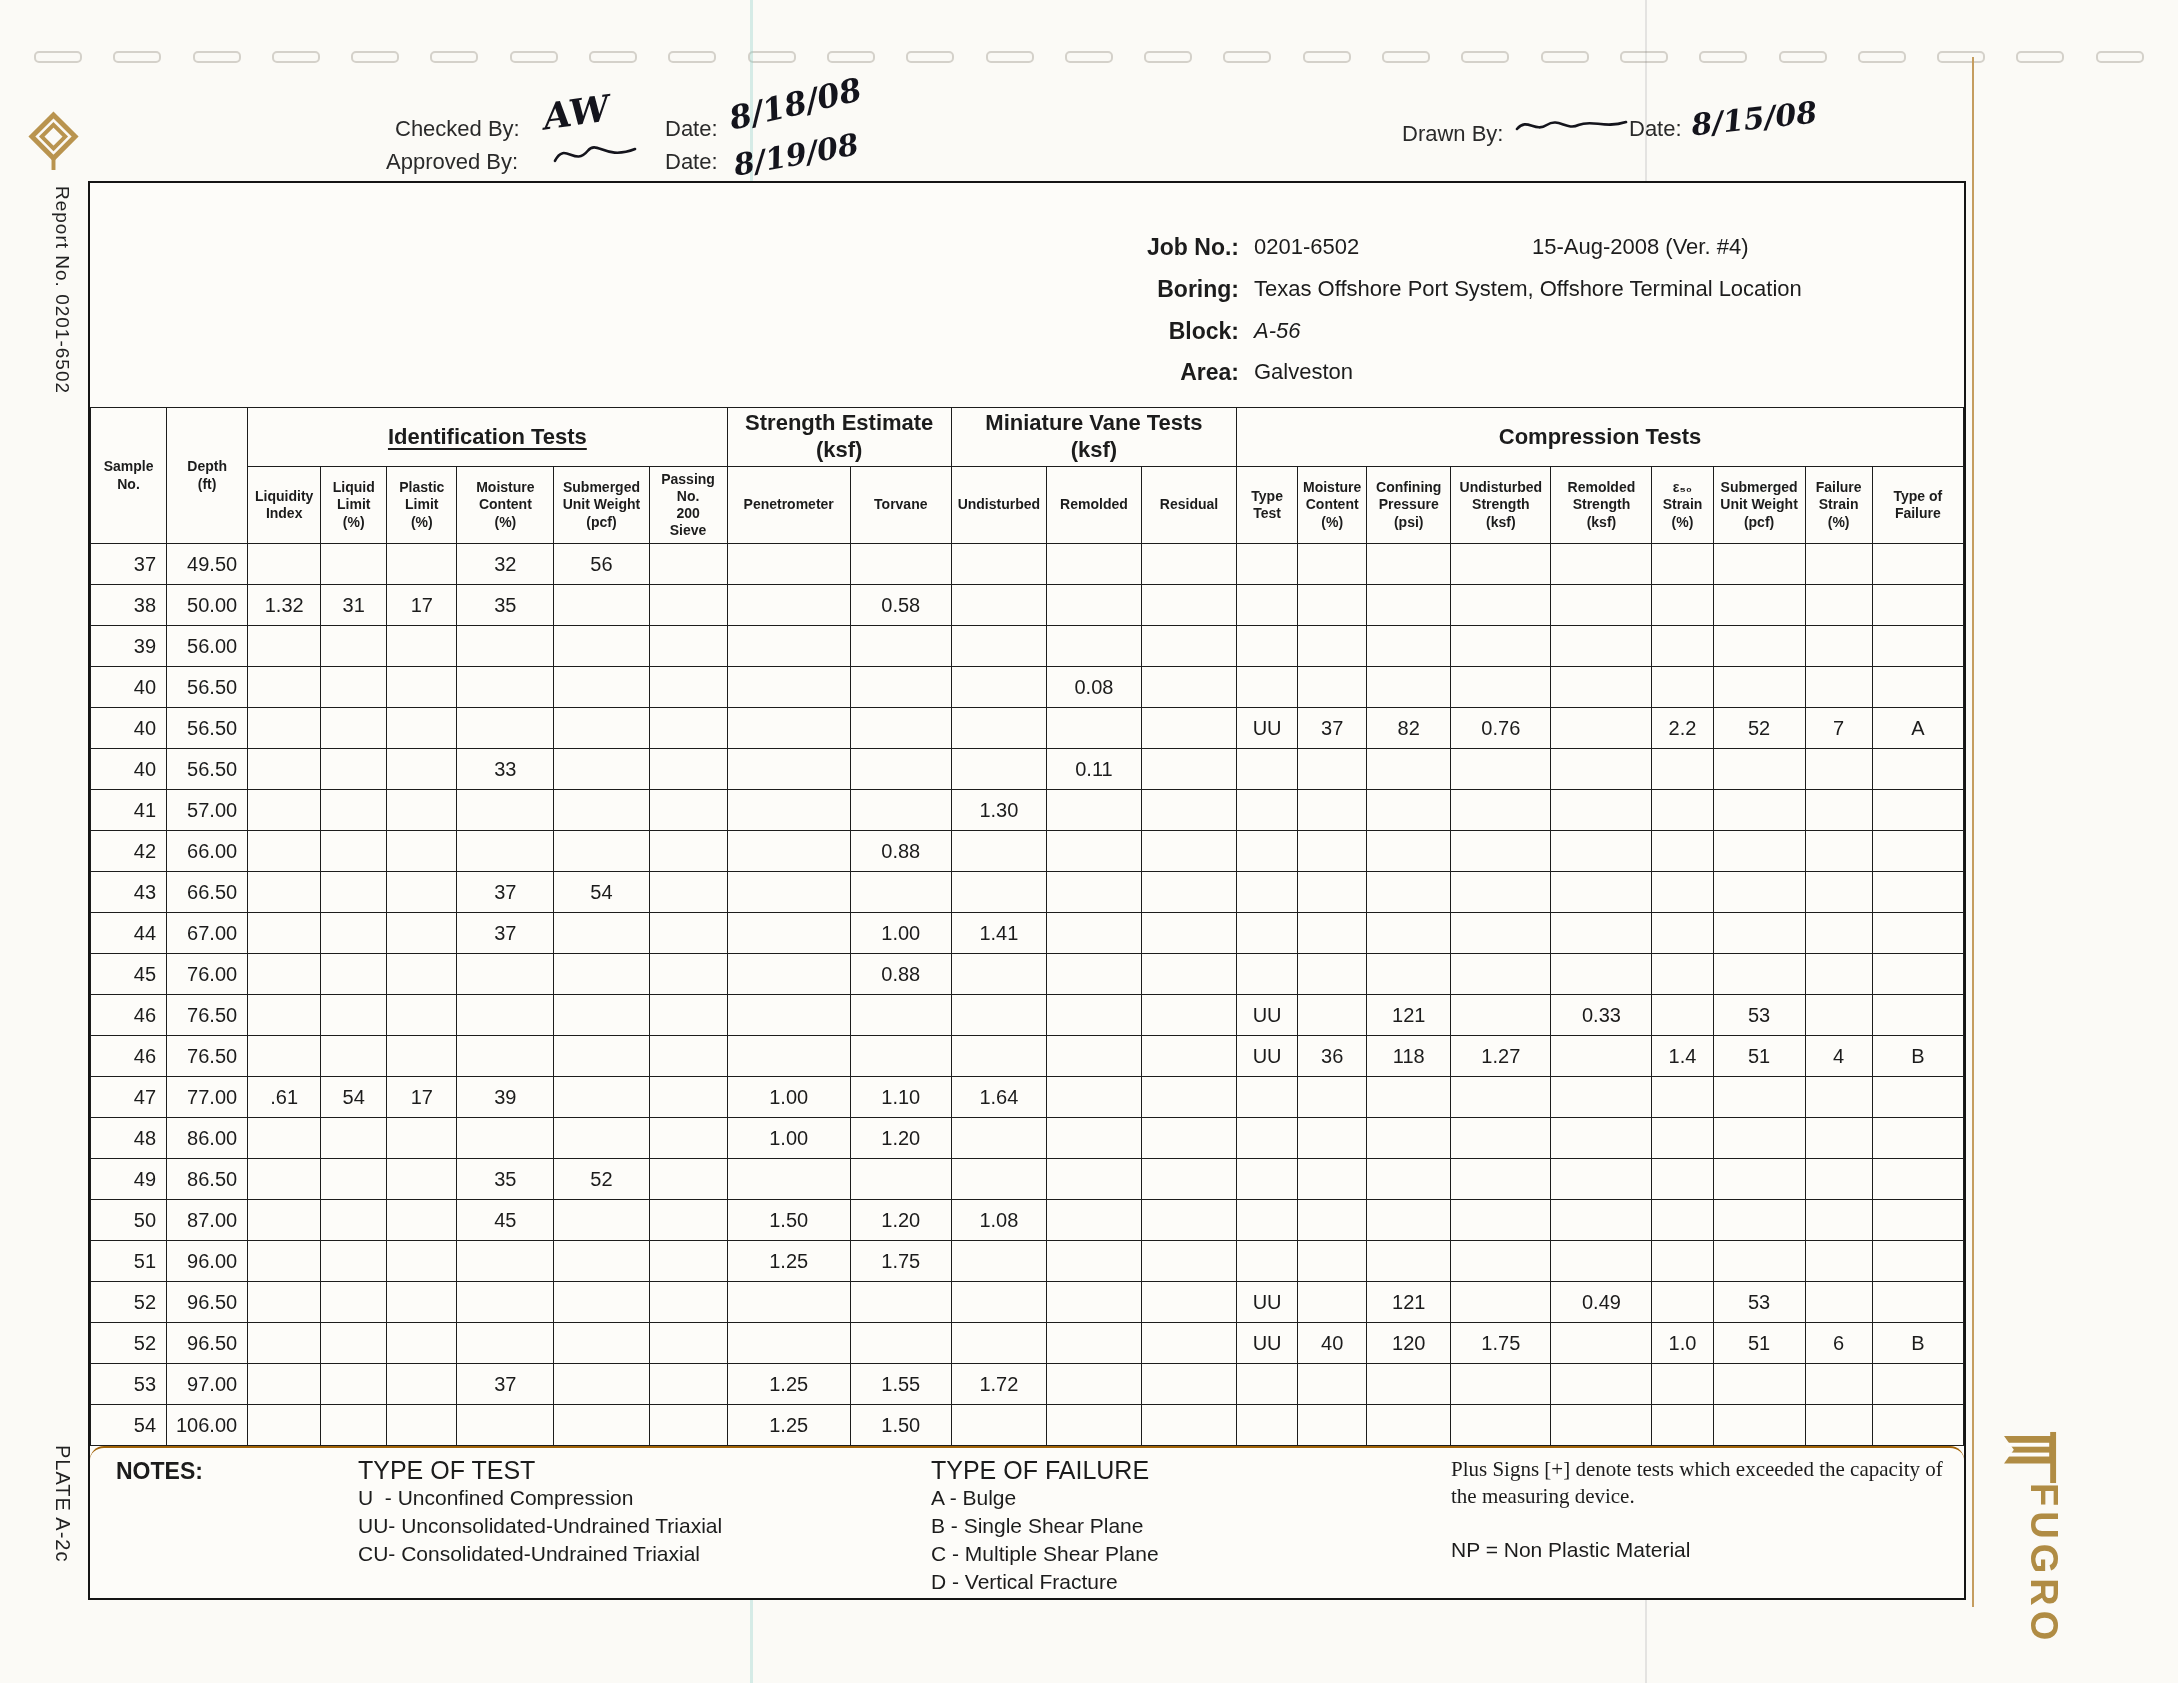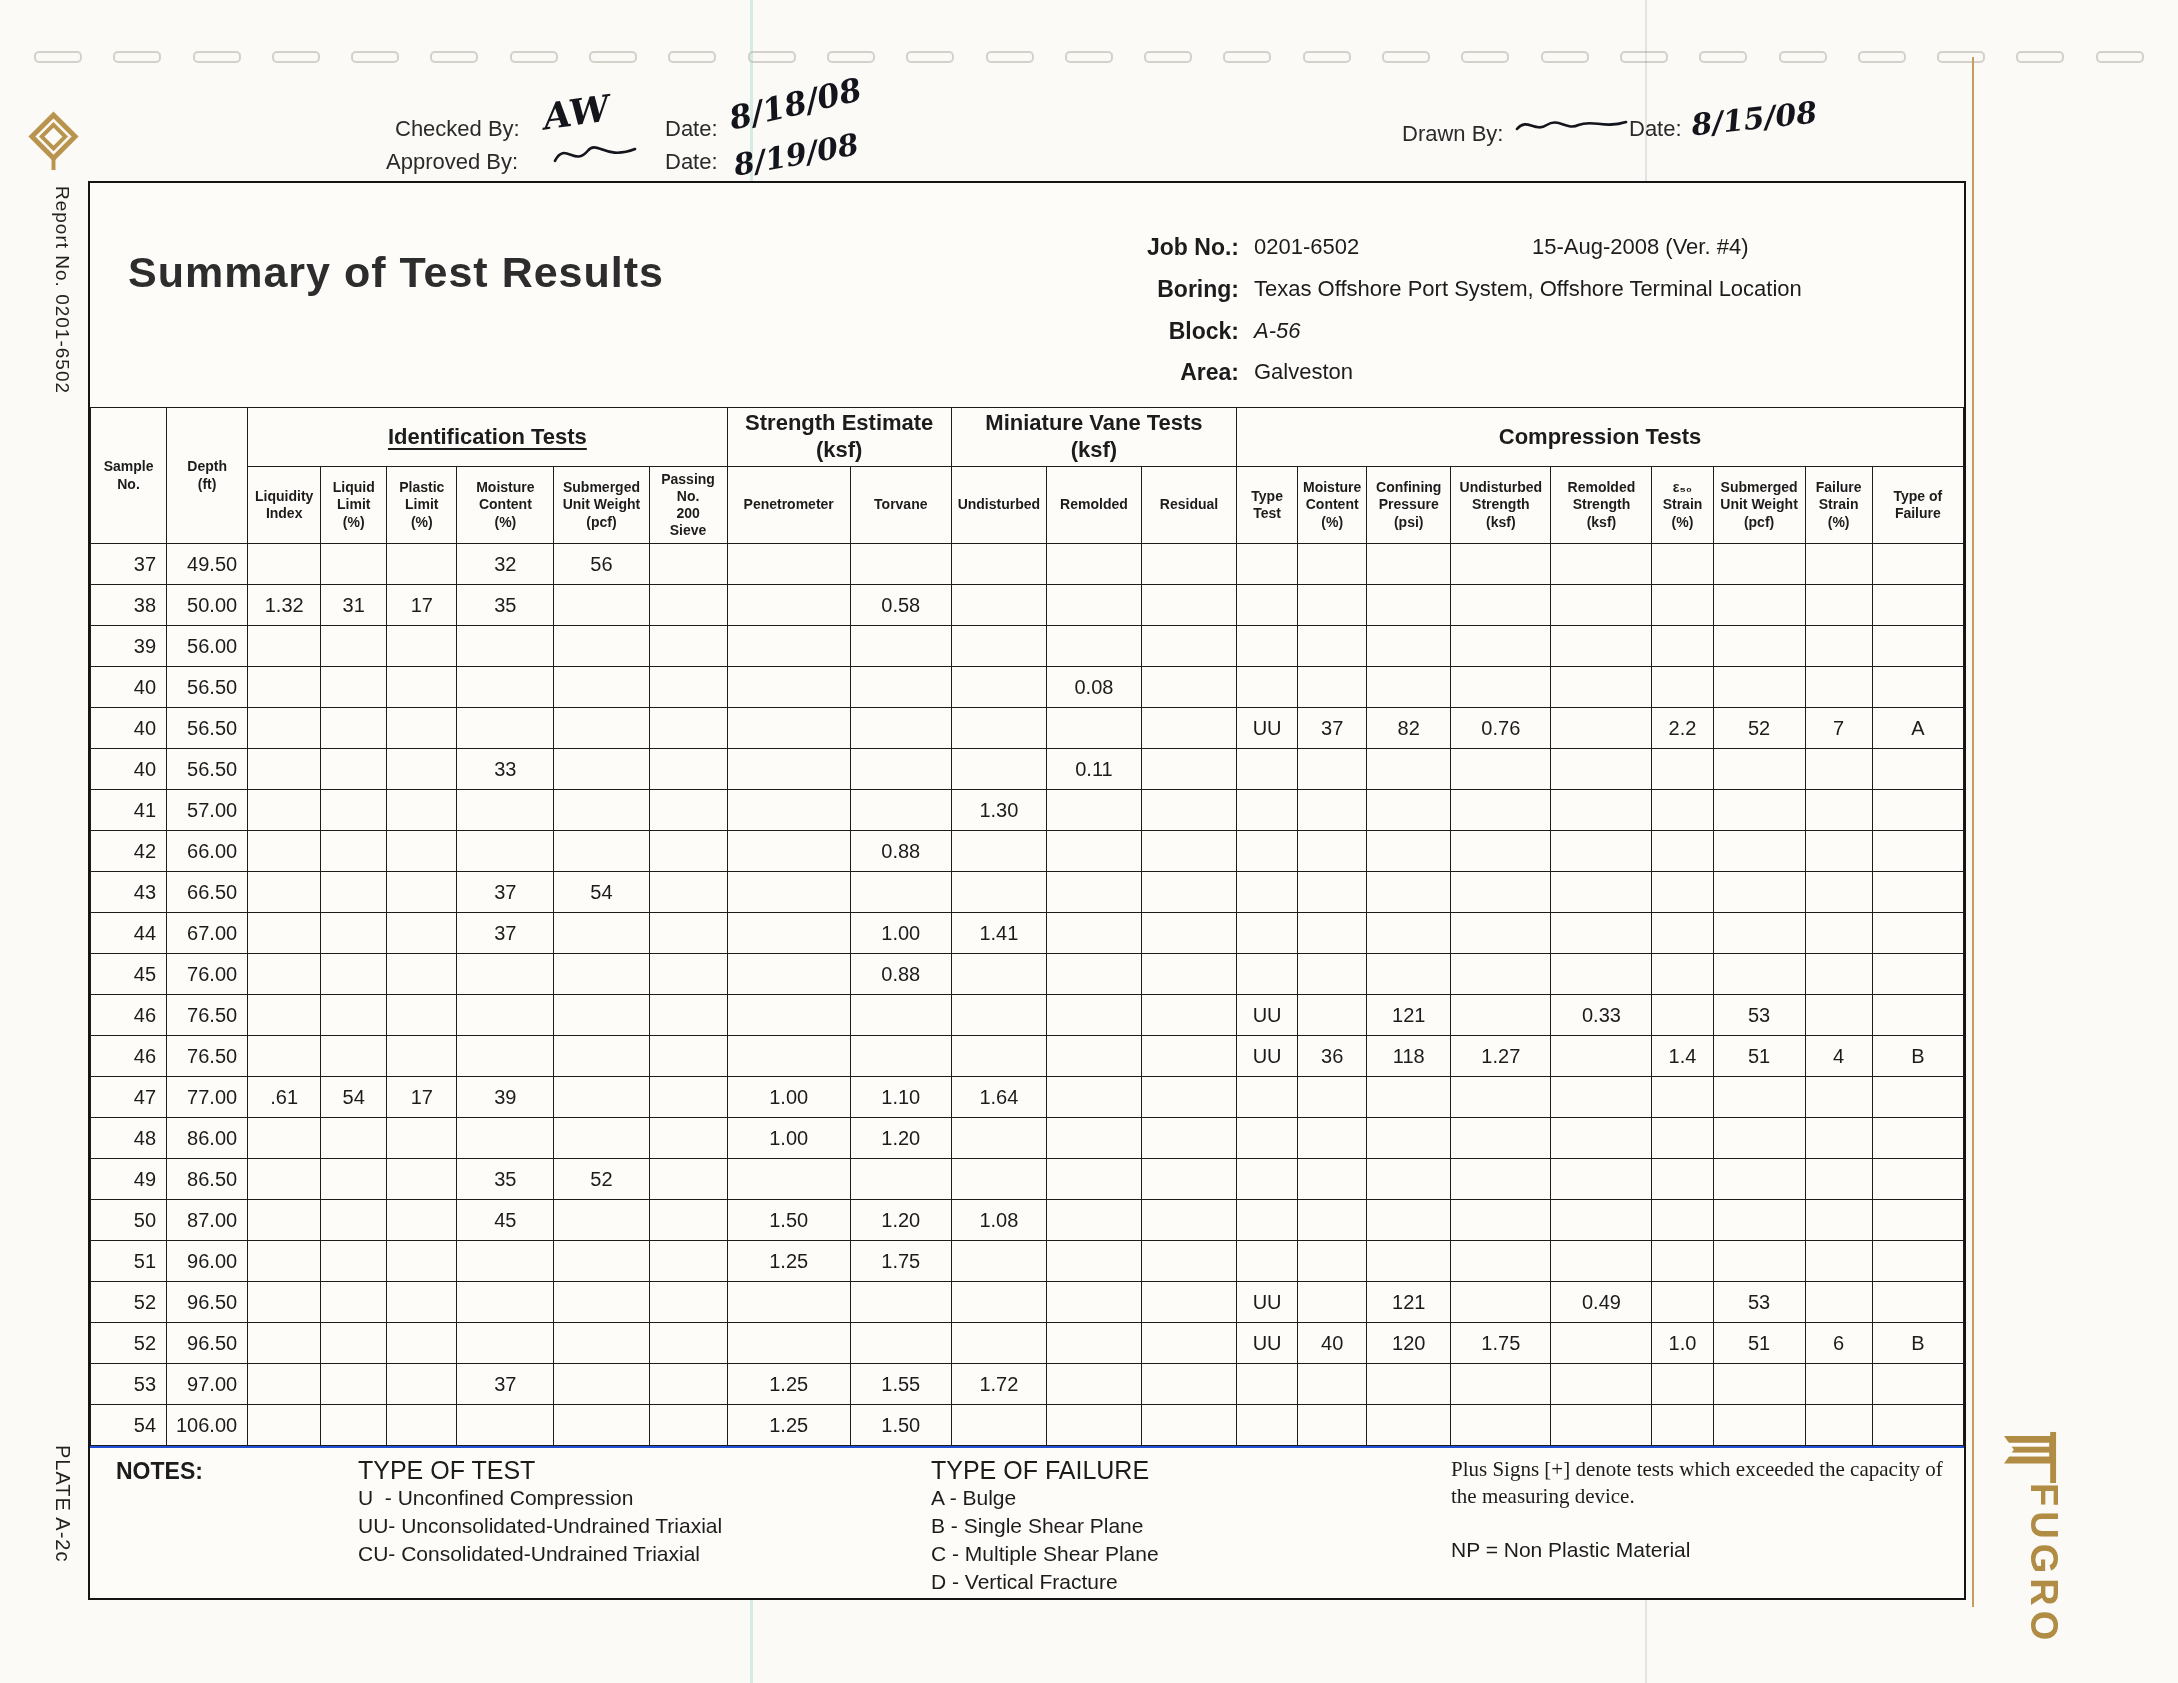--- a/index.html
+++ b/index.html
@@ -79,22 +79,23 @@
   th.u { text-decoration:underline; text-underline-offset:4px; }
   tr.sh-row  { height:77px; }
   tr.sh-row th { font-size:14px; padding:2px 1px; }
   table.results tbody tr { height:41px; }
   table.results td { font-size:20px; vertical-align:middle; }
   .c-right  { text-align:right; padding-right:10px; }
   .c-center { text-align:center; }
 
   
   .notes {
-    position:relative; flex:1 1 auto; border-top:2px solid #1d4ed8;
+    position:relative; flex:1 1 auto; border-top:2px solid #a16207;
     font-size:20px;
+    border-radius:14px;
   }
   .notes-heading { position:absolute; left:26px; top:10px; font-size:23px; font-weight:bold; }
   .note-col { position:absolute; top:8px; line-height:28px; }
   .col-test    { left:268px; }
   .col-failure { left:841px; }
   .col-plus    { left:1361px; width:505px; }
   .note-title { font-weight:normal; font-size:25px; }
   .note-item  { white-space:pre; font-size:21px; }
   .plus-note  { font-size:21px; line-height:27px;font-family:Liberation Serif, serif; }
   .np-note    { font-size:21px; margin-top:26px; }
@@ -169,21 +170,20 @@
 <span class="s-label" style="left:1402px; top:121px;text-align:center;">Drawn By:</span>
 <svg class="sig-svg" style="left:1513px; top:113px;" width="117" height="26" viewBox="0 0 118 26">
   <path d="M4 16 C14 4, 22 20, 34 12 C46 4, 54 18, 66 12 C80 6, 92 16, 114 9" stroke="#14141c" stroke-width="2.6" fill="none" stroke-linecap="round"></path>
 </svg>
 <span class="s-label" style="left:1629px; top:116px;">Date:</span>
 <span class="hand" style="left:1691px; top:101px; font-size:30px; transform:rotate(-6deg);">8/15/08</span>
 
 <div class="main-box">
 
   <div class="title-block">
-    <div class="doc-title">Summary of Test Results</div>
 
     <span class="jlabel" style="top:51px;">Job No.:</span>
     <span class="jvalue" style="top:51px;">0201-6502</span>
     <span class="jver" style="top:51px;">15-Aug-2008  (Ver. #4)</span>
 
     <span class="jlabel" style="top:93px;">Boring:</span>
     <span class="jvalue" style="top:93px;">Texas Offshore Port System, Offshore Terminal Location</span>
 
     <span class="jlabel" style="top:135px;">Block:</span>
     <span class="jvalue" style="top:135px;font-style:italic;">A-56</span>

